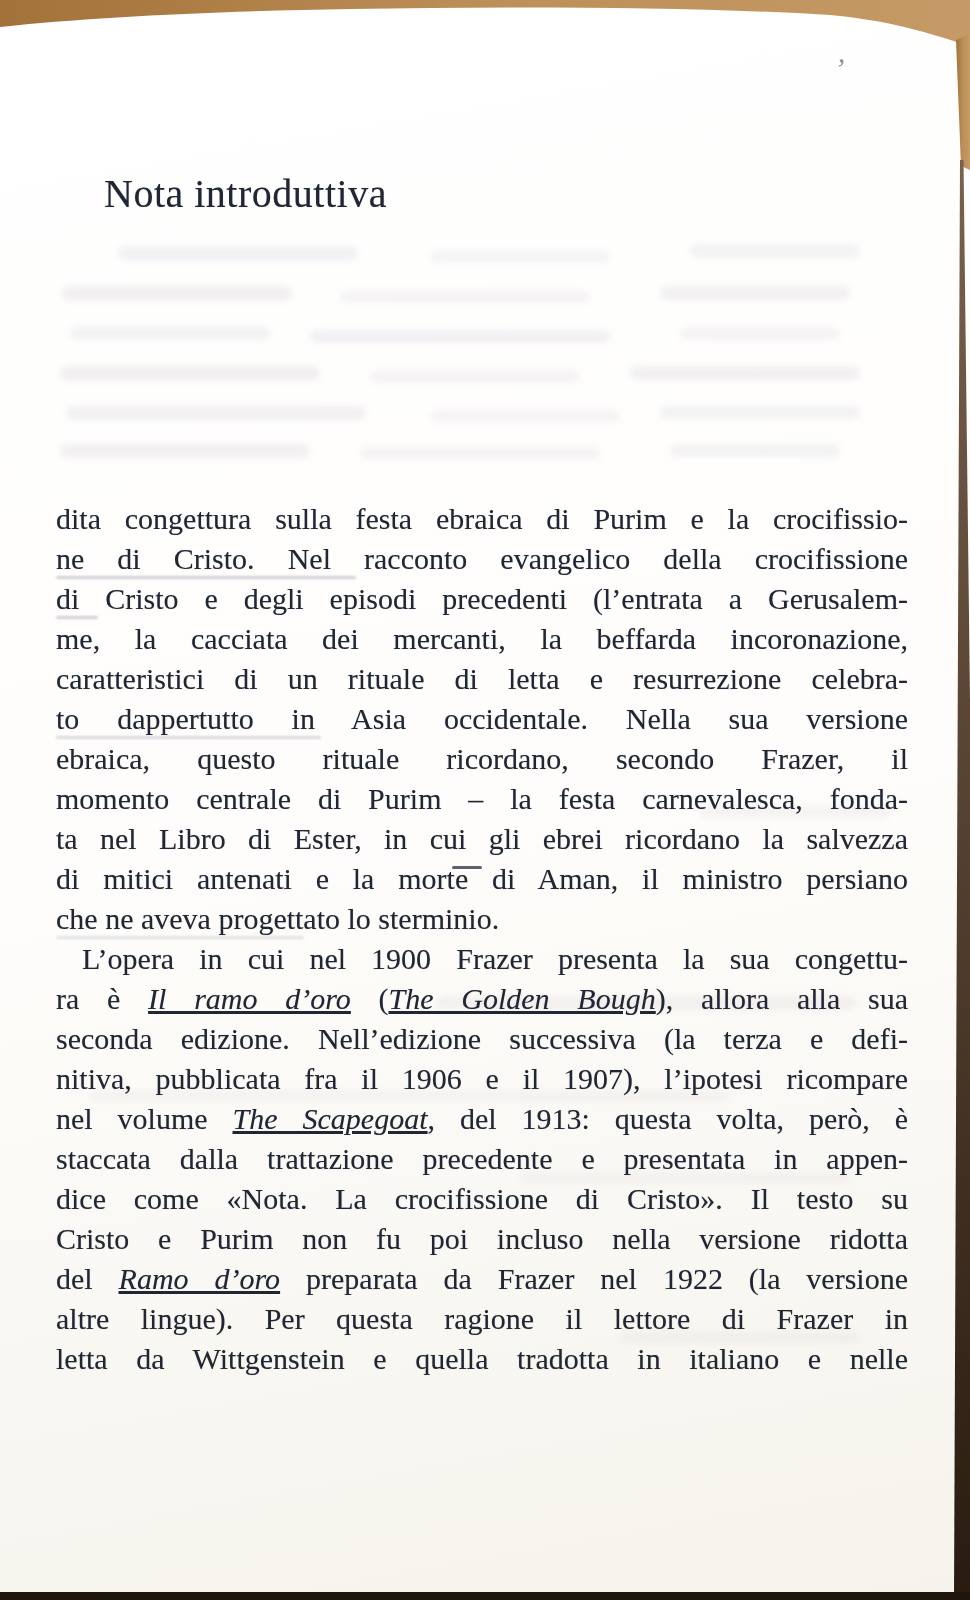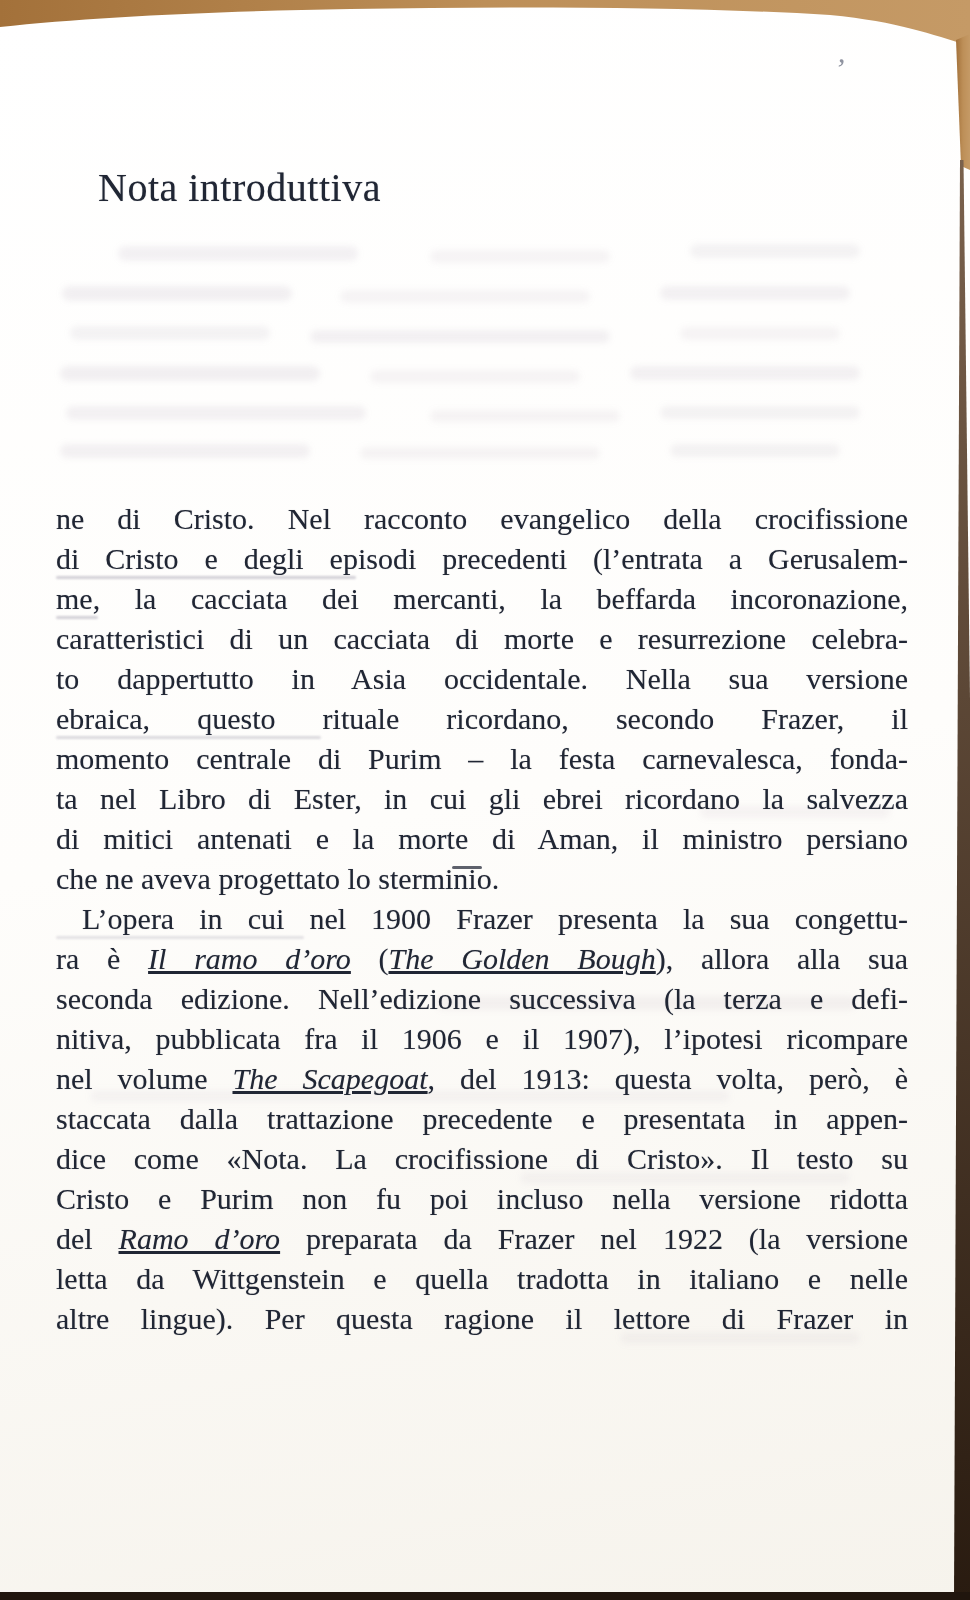--- a/index.html
+++ b/index.html
@@ -7,21 +7,21 @@
     width:970px;height:1600px;position:relative;overflow:hidden;
     background:#ffffff;
     font-family:"Liberation Serif","DejaVu Serif",serif;
   }
   .photo{
     position:absolute;inset:0;
     background:linear-gradient(170deg,#ffffff 0%,#fefdfb 50%,#f6f3ec 100%);
   }
   svg.edges{position:absolute;inset:0;pointer-events:none;}
   .heading{
-    position:absolute;left:90px;top:158px;margin:8px;
+    position:absolute;left:90px;top:158px;margin:14px;
     font-size:40px;font-weight:normal;line-height:44px;
     color:var(--ink,#202634);letter-spacing:.5px;
     text-shadow:0 0 1px rgba(32,38,52,.35);
   }
   .stray-mark{
     position:absolute;left:836px;top:52px;
     font-size:30px;color:#8f93a0;transform:rotate(4deg);
   }
   .text-block{
     position:absolute;left:56px;top:499px;width:852px;
@@ -104,36 +104,37 @@
   </div>
 
   <div class="ul-mark" style="left:56px;top:576px;width:300px;"></div>
   <div class="ul-mark" style="left:56px;top:616px;width:42px;"></div>
   <div class="ul-mark" style="left:56px;top:736px;width:265px;opacity:.8"></div>
   <div class="ul-mark" style="left:56px;top:936px;width:248px;opacity:.6"></div>
 
   <div class="macron" style="left:452px;top:866px;width:30px;"></div>
 
   <div class="text-block">
+      <div class="line"><span>dita congettura sulla festa ebraica di Purim e la crocifissio-</span></div>
       <div class="line"><span>ne di Cristo. Nel racconto evangelico della crocifissione</span></div>
       <div class="line"><span>di Cristo e degli episodi precedenti (l’entrata a Gerusalem-</span></div>
       <div class="line"><span>me, la cacciata dei mercanti, la beffarda incoronazione,</span></div>
-      <div class="line"><span>caratteristici di un cacciata di morte e resurrezione celebra-</span></div>
+      <div class="line"><span>caratteristici di un rituale di letta e resurrezione celebra-</span></div>
       <div class="line"><span>to dappertutto in Asia occidentale. Nella sua versione</span></div>
       <div class="line"><span>ebraica, questo rituale ricordano, secondo Frazer, il</span></div>
       <div class="line"><span>momento centrale di Purim – la festa carnevalesca, fonda-</span></div>
       <div class="line"><span>ta nel Libro di Ester, in cui gli ebrei ricordano la salvezza</span></div>
       <div class="line"><span>di mitici antenati e la morte di Aman, il ministro persiano</span></div>
       <div class="line last"><span>che ne aveva progettato lo sterminio.</span></div>
       <div class="line indent"><span>L’opera in cui nel 1900 Frazer presenta la sua congettu-</span></div>
       <div class="line"><span>ra è </span><i>Il ramo d’oro</i><span> (</span><i>The Golden Bough</i><span>), allora alla sua</span></div>
       <div class="line"><span>seconda edizione. Nell’edizione successiva (la terza e defi-</span></div>
       <div class="line"><span>nitiva, pubblicata fra il 1906 e il 1907), l’ipotesi ricompare</span></div>
       <div class="line"><span>nel volume </span><i>The Scapegoat</i><span>, del 1913: questa volta, però, è</span></div>
       <div class="line"><span>staccata dalla trattazione precedente e presentata in appen-</span></div>
       <div class="line"><span>dice come «Nota. La crocifissione di Cristo». Il testo su</span></div>
       <div class="line"><span>Cristo e Purim non fu poi incluso nella versione ridotta</span></div>
       <div class="line"><span>del </span><i>Ramo d’oro</i><span> preparata da Frazer nel 1922 (la versione</span></div>
+      <div class="line"><span>altre lingue). Per questa ragione il lettore di Frazer in</span></div>
       <div class="line"><span>letta da Wittgenstein e quella tradotta in italiano e nelle</span></div>
-      <div class="line"><span>altre lingue). Per questa ragione il lettore di Frazer in</span></div>
     </div>
 
 </div>
 
 </body></html>

